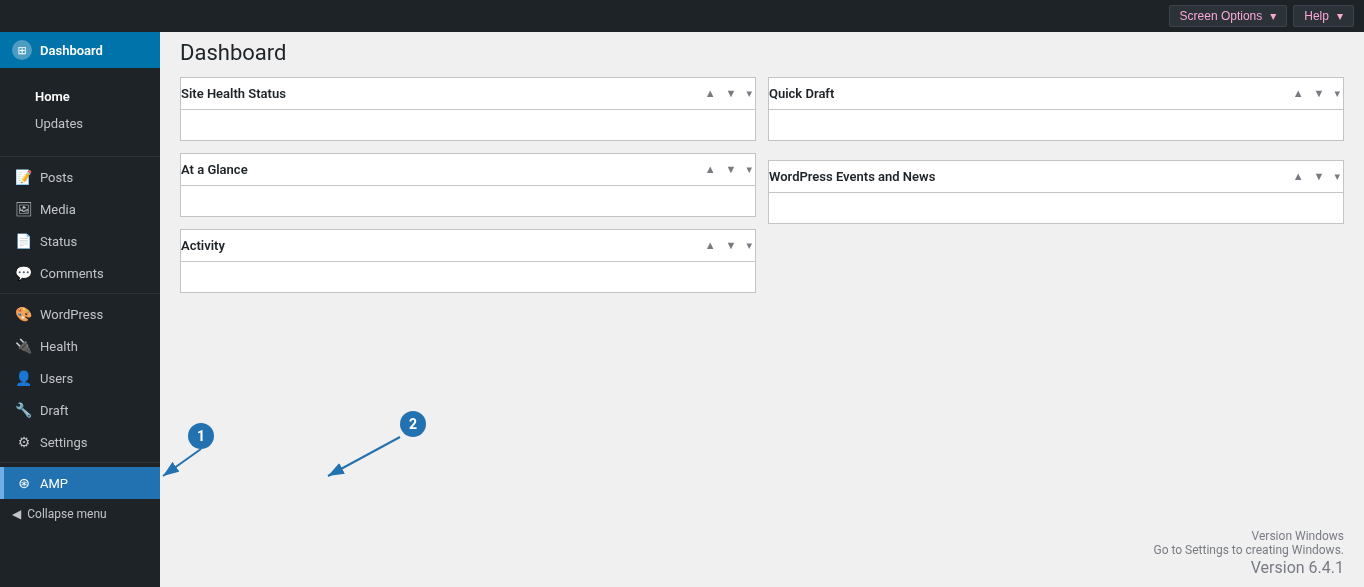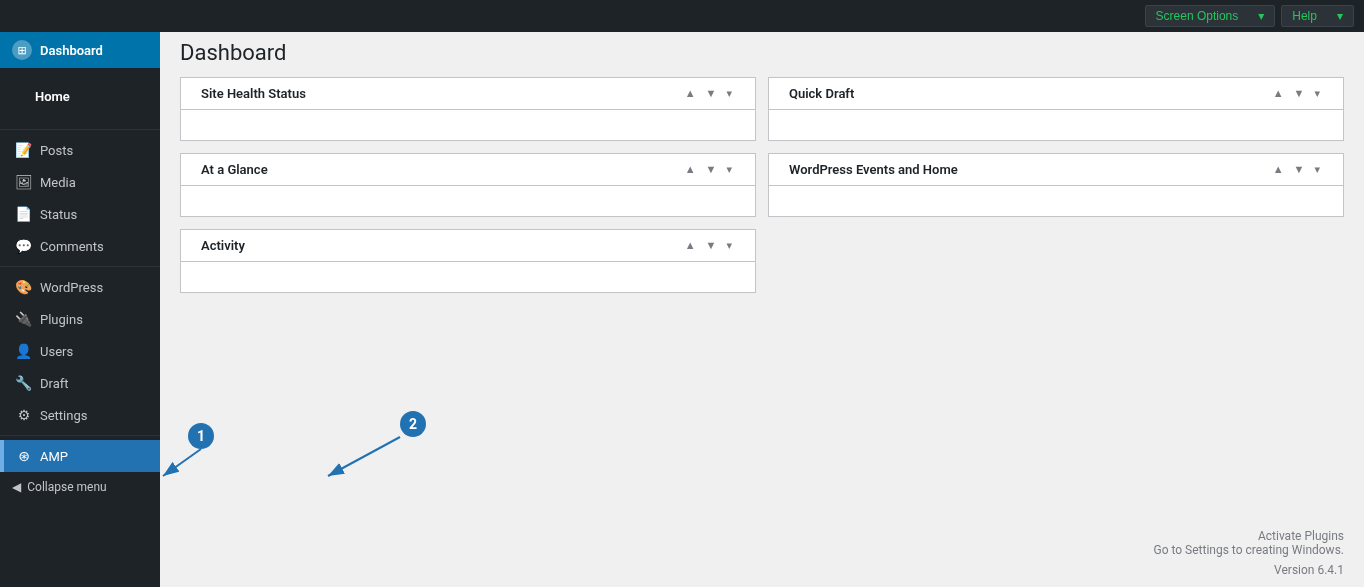--- a/index.html
+++ b/index.html
@@ -11,28 +11,28 @@
       height: 32px;
       display: flex;
       align-items: center;
       justify-content: flex-end;
       padding: 0 10px;
       gap: 6px;
       flex-shrink: 0;
     }
     .adminbar-btn {
       background: #2c3338;
-      color: #22c55e;
+      color: #f9a8d4;
       border: 1px solid #3c434a;
       padding: 3px 10px;
       font-size: 12px;
       cursor: pointer;
       display: flex;
       align-items: center;
-      gap: 20px;
+      gap: 8px;
       border-radius: 2px;
     }
 
     
     .layout {
       display: flex;
       flex: 1;
       overflow: hidden;
     }
 
@@ -132,21 +132,21 @@
 
     .widget-box {
       background: #fff;
       border: 1px solid #c3c4c7;
     }
 
     .widget-header {
       display: flex;
       align-items: flex-end;
       justify-content: space-between;
-      padding: 8px 20px;
+      padding: 8px 0;
       border-bottom: 1px solid #c3c4c7;
       background: #fff;
     }
     .widget-title {
       font-size: 13px;
       font-weight: 600;
       color: #1d2327;
     }
     .widget-controls {
       display: flex;
@@ -182,21 +182,21 @@
       font-size: 12px;
       pointer-events: none;
     }
 
     
     .version-text {
       position: fixed;
       bottom: 10px;
       right: 20px;
       color: #787c82;
-      font-size: 12px;
+      font-size: 16px;
     }
   </style>
 </head>
 <body>
 
 <div id="wpadminbar">
   <button class="adminbar-btn">
     <span>Screen Options</span>
     <span>▾</span>
   </button>
@@ -210,20 +210,21 @@
 
   <div id="sidebar" style="position:relative;">
 
     <div class="sidebar-dashboard-header">
       <div class="db-icon">⊞</div>
       <span>Dashboard</span>
     </div>
 
     <div class="sidebar-sub">
       <span class="sidebar-sub-item bold">Home</span>
+      <span class="sidebar-sub-item">Updates</span>
     </div>
 
     <div class="sidebar-divider"></div>
 
     <div class="sidebar-menu-item">
       <span class="menu-icon">📝</span>
       <span>Posts</span>
     </div>
 
     <div class="sidebar-menu-item">
@@ -243,21 +244,21 @@
 
     <div class="sidebar-divider"></div>
 
     <div class="sidebar-menu-item">
       <span class="menu-icon">🎨</span>
       <span>WordPress</span>
     </div>
 
     <div class="sidebar-menu-item">
       <span class="menu-icon">🔌</span>
-      <span>Plugins</span>
+      <span>Health</span>
     </div>
 
     <div class="sidebar-menu-item">
       <span class="menu-icon">👤</span>
       <span>Users</span>
     </div>
 
     <div class="sidebar-menu-item">
       <span class="menu-icon">🔧</span>
       <span>Draft</span>
@@ -321,37 +322,37 @@
             <div class="widget-controls">
               <button class="widget-ctrl-btn">▲</button>
               <button class="widget-ctrl-btn">▼</button>
               <button class="widget-ctrl-btn">▾</button>
             </div>
           </div>
           <div style="height:30px;"></div>
         </div>
       </div>
 
-      <div style="display:flex;flex-direction:column;gap:12px;">
+      <div style="display:flex;flex-direction:column;gap:19px;">
 
         <div class="widget-box">
           <div class="widget-header">
             <span class="widget-title">Quick Draft</span>
             <div class="widget-controls">
               <button class="widget-ctrl-btn">▲</button>
               <button class="widget-ctrl-btn">▼</button>
               <button class="widget-ctrl-btn">▾</button>
             </div>
           </div>
           <div style="height:30px;"></div>
         </div>
 
         <div class="widget-box">
           <div class="widget-header">
-            <span class="widget-title">WordPress Events and Home</span>
+            <span class="widget-title">WordPress Events and News</span>
             <div class="widget-controls">
               <button class="widget-ctrl-btn">▲</button>
               <button class="widget-ctrl-btn">▼</button>
               <button class="widget-ctrl-btn">▾</button>
             </div>
           </div>
           <div style="height:30px;"></div>
         </div>
       </div>
     </div>
@@ -374,17 +375,17 @@
 
       <line x1="201" y1="449" x2="163" y2="476" stroke="#2271b1" stroke-width="2" marker-end="url(#arrowhead1)"></line>
 
       <line x1="400" y1="437" x2="328" y2="476" stroke="#2271b1" stroke-width="2" marker-end="url(#arrowhead1)"></line>
     </svg>
 
   </div>
 </div>
 
 <div class="win-watermark">
-  <div>Activate Plugins</div>
+  <div>Version Windows</div>
   <div>Go to Settings to creating Windows.</div>
 </div>
 
 <div class="version-text">Version 6.4.1</div>
 
 </body></html>

